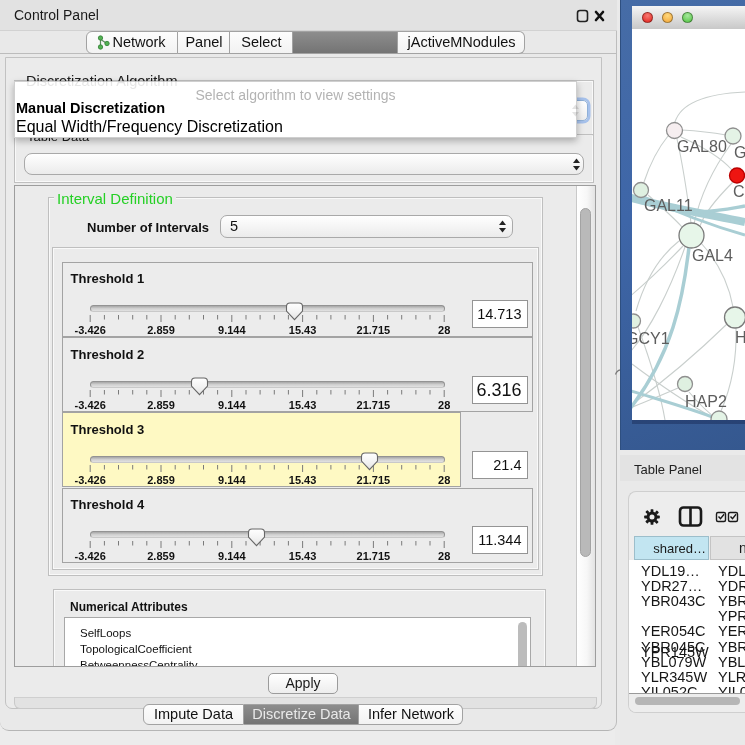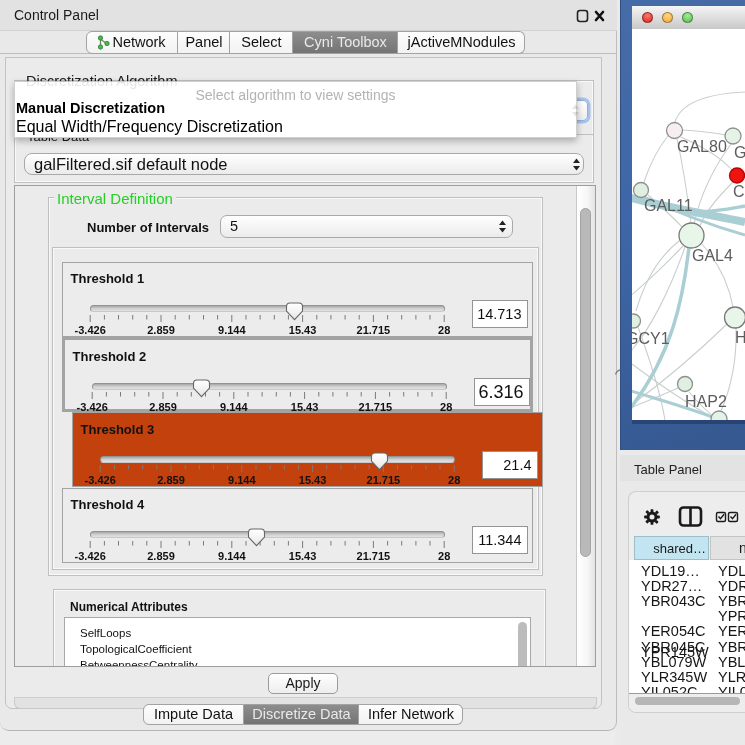--- a/index.html
+++ b/index.html
@@ -18,37 +18,35 @@
       <path d="M20 3 L27 11 M27 3 L20 11" stroke="#111" stroke-width="2.6" stroke-linecap="round"></path>
     </svg>
 <div class="abs" style="left:0;top:53px;width:617px;height:1px;background:#bcbcbc;"></div>
 <div class="abs" style="left:86px;top:31px;width:92px;height:23px;background:linear-gradient(#fdfdfd,#f2f2f2);border-radius:6px 0 0 6px;border:1px solid #a2a2a2;box-sizing:border-box;"></div>
     <div class="abs" style="left:86px;top:31px;width:92px;height:23px;line-height:23px;text-align:center;font-size:14.5px;color:#111;text-indent:14px;">Network</div>
 <div class="abs" style="left:178px;top:31px;width:52px;height:23px;background:linear-gradient(#fdfdfd,#f2f2f2);border-radius:0;border:1px solid #a2a2a2;box-sizing:border-box;border-left:none;"></div>
     <div class="abs" style="left:178px;top:31px;width:52px;height:23px;line-height:23px;text-align:center;font-size:14.5px;color:#111;">Panel</div>
 <div class="abs" style="left:230px;top:31px;width:63px;height:23px;background:linear-gradient(#fdfdfd,#f2f2f2);border-radius:0;border:1px solid #a2a2a2;box-sizing:border-box;border-left:none;"></div>
     <div class="abs" style="left:230px;top:31px;width:63px;height:23px;line-height:23px;text-align:center;font-size:14.5px;color:#111;">Select</div>
 <div class="abs" style="left:293px;top:31px;width:105px;height:23px;background:linear-gradient(#8d8d8d,#747474);border-radius:0;border:1px solid #a2a2a2;box-sizing:border-box;border-left:none;"></div>
-    <div class="abs" style="left:293px;top:31px;width:105px;height:23px;line-height:23px;text-align:center;font-size:14.5px;color:#e9e9e9;">Cyni Toolbox</div>
 <div class="abs" style="left:398px;top:31px;width:127px;height:23px;background:linear-gradient(#fdfdfd,#f2f2f2);border-radius:0 6px 6px 0;border:1px solid #a2a2a2;box-sizing:border-box;border-left:none;"></div>
     <div class="abs" style="left:398px;top:31px;width:127px;height:23px;line-height:23px;text-align:center;font-size:14.5px;color:#111;">jActiveMNodules</div>
 <svg class="abs" style="left:97px;top:35px" width="13" height="15" viewBox="0 0 13 15">
       <path d="M3.5 4 V11 M4.5 5 L9.5 8.2" stroke="#5a8a5a" stroke-width="1.2" fill="none"></path>
       <circle cx="3.5" cy="3" r="2.2" fill="#53b153" stroke="#2e7d32" stroke-width=".8"></circle>
       <circle cx="3.5" cy="12" r="2.2" fill="#53b153" stroke="#2e7d32" stroke-width=".8"></circle>
       <circle cx="10" cy="8.5" r="2.2" fill="#53b153" stroke="#2e7d32" stroke-width=".8"></circle>
     </svg>
 <div class="abs" style="left:5px;top:57px;width:597px;height:652px;background:#ebebeb;border:1px solid #c2c2c2;border-radius:0 0 7px 7px;box-sizing:border-box;"></div>
 <div class="abs etch" style="left:14px;top:80px;width:578px;height:54px;"></div>
 <div class="abs" style="left:26px;top:73px;font-size:14.5px;color:#1a1a1a;">Discretization Algorithm</div>
 <div class="abs" style="left:300px;top:100px;width:286px;height:19px;background:linear-gradient(#ffffff,#ededed);border:1px solid #8fb0d8;border-radius:5px;box-shadow:0 0 0 2.5px rgba(120,165,235,.6);"></div>
 <div class="abs etch" style="left:14px;top:134px;width:578px;height:47px;"></div>
 <div class="abs" style="left:27px;top:129px;font-size:13px;color:#1a1a1a;">Table Data</div>
 <div class="abs" style="left:24px;top:153px;width:560px;height:22px;background:linear-gradient(#ffffff,#ebebeb);border:1px solid #a9a9a9;border-radius:8px;box-sizing:border-box;"></div>
-<div class="abs" style="left:34px;top:155px;font-size:16.5px;color:#111;">galFiltered.sif default node</div>
 <svg class="abs" style="left:572px;top:158px" width="9" height="13" viewBox="0 0 9 13">
       <path d="M4.5 0.5 L8 5 H1 Z" fill="#222"></path>
       <path d="M4.5 12.5 L8 8 H1 Z" fill="#222"></path>
     </svg>
 <div class="abs" style="left:14px;top:185px;width:582px;height:482px;background:#ebebeb;border:1px solid #9d9d9d;box-sizing:border-box;"></div>
 <div class="abs" style="left:576px;top:186px;width:19px;height:480px;background:linear-gradient(90deg,#ffffff,#f7f7f7 55%,#e3e3e3);border-left:1px solid #c9c9c9;box-sizing:border-box;"></div>
 <div class="abs" style="left:580px;top:208px;width:11px;height:349px;background:#b9b9b9;border:1px solid #a3a3a3;border-radius:6px;box-sizing:border-box;"></div>
 <div class="abs etch" style="left:48px;top:197px;width:493px;height:377px;"></div>
 <div class="glabel" style="left:54px;top:190px;color:#25d025;font-size:15px;">Interval Definition</div>
 <div class="abs" style="left:87px;top:220px;font-size:13px;font-weight:bold;color:#111;">Number of Intervals</div>
@@ -101,21 +99,21 @@
           <linearGradient id="tg" x1="0" y1="0" x2="0" y2="1">
             <stop offset="0" stop-color="#ffffff"></stop>
             <stop offset=".55" stop-color="#f2f2f2"></stop>
             <stop offset="1" stop-color="#e3e3e3"></stop>
           </linearGradient>
         </defs>
         <path d="M2.5,6.5 Q2.5,3 6,3 L15,3 Q18.5,3 18.5,6.5 L18.5,11 L10.5,19.7 L2.5,11 Z" fill="url(#tg)" stroke="#666" stroke-width="1.1"></path>
       </svg>
 <div class="abs" style="left:408.5px;top:37.5px;width:56px;height:28px;background:#fff;border:1px solid #949494;box-sizing:border-box;font-size:14.5px;color:#111;text-align:right;line-height:26px;padding-right:5px;">14.713</div>
 </div>
-<div class="abs" style="left:62px;top:337.0px;width:471px;height:75px;background:#ececec;border:3px solid #a3a3a3;box-sizing:border-box;">
+<div class="abs" style="left:62px;top:337.0px;width:471px;height:75px;background:#ececec;border:1px solid #a3a3a3;box-sizing:border-box;">
 <div class="abs" style="left:7.5px;top:8.5px;font-size:13px;font-weight:bold;color:#111;">Threshold 2</div>
 <div class="abs" style="left:27px;top:42.5px;width:355px;height:7px;border-radius:3.5px;background:linear-gradient(#a6a6a6,#cfcfcf 50%,#e2e2e2);border:1px solid #939393;border-bottom-color:#c9c9c9;box-sizing:border-box;"></div>
 <svg class="abs" style="left:0;top:52px" width="471" height="10" viewBox="0 0 471 10">
         <line x1="27.2" y1="0" x2="27.2" y2="7" stroke="#7a7a7a" stroke-width="1"></line>
         <line x1="41.4" y1="0" x2="41.4" y2="4.5" stroke="#7a7a7a" stroke-width="1"></line>
         <line x1="55.5" y1="0" x2="55.5" y2="4.5" stroke="#7a7a7a" stroke-width="1"></line>
         <line x1="69.7" y1="0" x2="69.7" y2="4.5" stroke="#7a7a7a" stroke-width="1"></line>
         <line x1="83.8" y1="0" x2="83.8" y2="4.5" stroke="#7a7a7a" stroke-width="1"></line>
         <line x1="98.0" y1="0" x2="98.0" y2="7" stroke="#7a7a7a" stroke-width="1"></line>
         <line x1="112.2" y1="0" x2="112.2" y2="4.5" stroke="#7a7a7a" stroke-width="1"></line>
@@ -150,21 +148,21 @@
           <linearGradient id="tg" x1="0" y1="0" x2="0" y2="1">
             <stop offset="0" stop-color="#ffffff"></stop>
             <stop offset=".55" stop-color="#f2f2f2"></stop>
             <stop offset="1" stop-color="#e3e3e3"></stop>
           </linearGradient>
         </defs>
         <path d="M2.5,6.5 Q2.5,3 6,3 L15,3 Q18.5,3 18.5,6.5 L18.5,11 L10.5,19.7 L2.5,11 Z" fill="url(#tg)" stroke="#666" stroke-width="1.1"></path>
       </svg>
 <div class="abs" style="left:408.5px;top:37.5px;width:56px;height:28px;background:#fff;border:1px solid #949494;box-sizing:border-box;font-size:18px;color:#111;text-align:right;line-height:26px;padding-right:5px;">6.316</div>
 </div>
-<div class="abs" style="left:72px;top:412.3px;width:471px;height:75px;background:#c2410c;border:1px solid #a3a3a3;box-sizing:border-box;">
+<div class="abs" style="left:62px;top:412.3px;width:399px;height:75px;background:#fef9c3;border:1px solid #a3a3a3;box-sizing:border-box;">
 <div class="abs" style="left:7.5px;top:8.5px;font-size:13px;font-weight:bold;color:#111;">Threshold 3</div>
 <div class="abs" style="left:27px;top:42.5px;width:355px;height:7px;border-radius:3.5px;background:linear-gradient(#a6a6a6,#cfcfcf 50%,#e2e2e2);border:1px solid #939393;border-bottom-color:#c9c9c9;box-sizing:border-box;"></div>
 <svg class="abs" style="left:0;top:52px" width="471" height="10" viewBox="0 0 471 10">
         <line x1="27.2" y1="0" x2="27.2" y2="7" stroke="#7a7a7a" stroke-width="1"></line>
         <line x1="41.4" y1="0" x2="41.4" y2="4.5" stroke="#7a7a7a" stroke-width="1"></line>
         <line x1="55.5" y1="0" x2="55.5" y2="4.5" stroke="#7a7a7a" stroke-width="1"></line>
         <line x1="69.7" y1="0" x2="69.7" y2="4.5" stroke="#7a7a7a" stroke-width="1"></line>
         <line x1="83.8" y1="0" x2="83.8" y2="4.5" stroke="#7a7a7a" stroke-width="1"></line>
         <line x1="98.0" y1="0" x2="98.0" y2="7" stroke="#7a7a7a" stroke-width="1"></line>
         <line x1="112.2" y1="0" x2="112.2" y2="4.5" stroke="#7a7a7a" stroke-width="1"></line>

